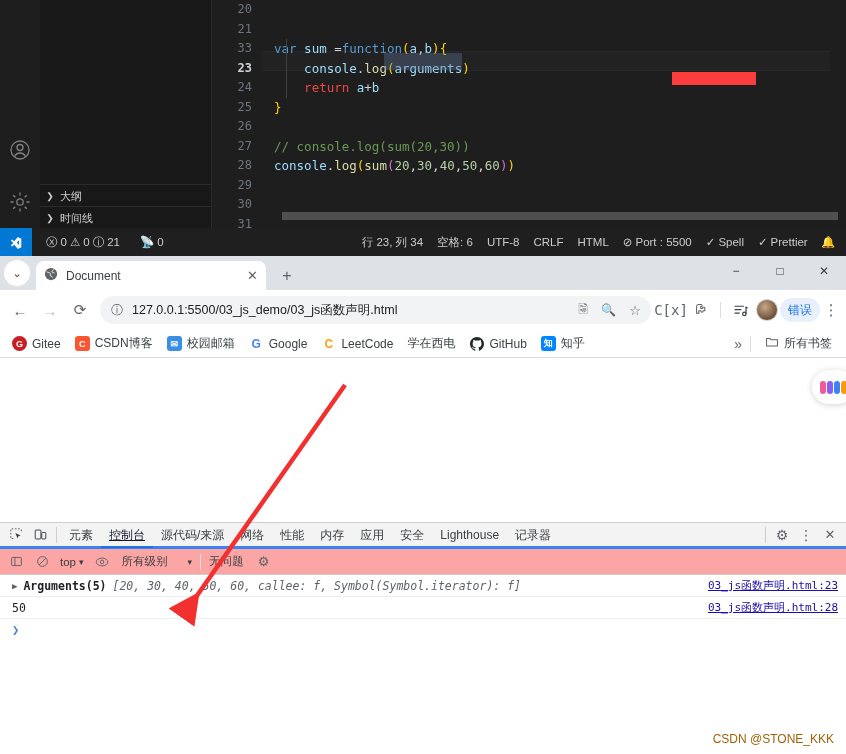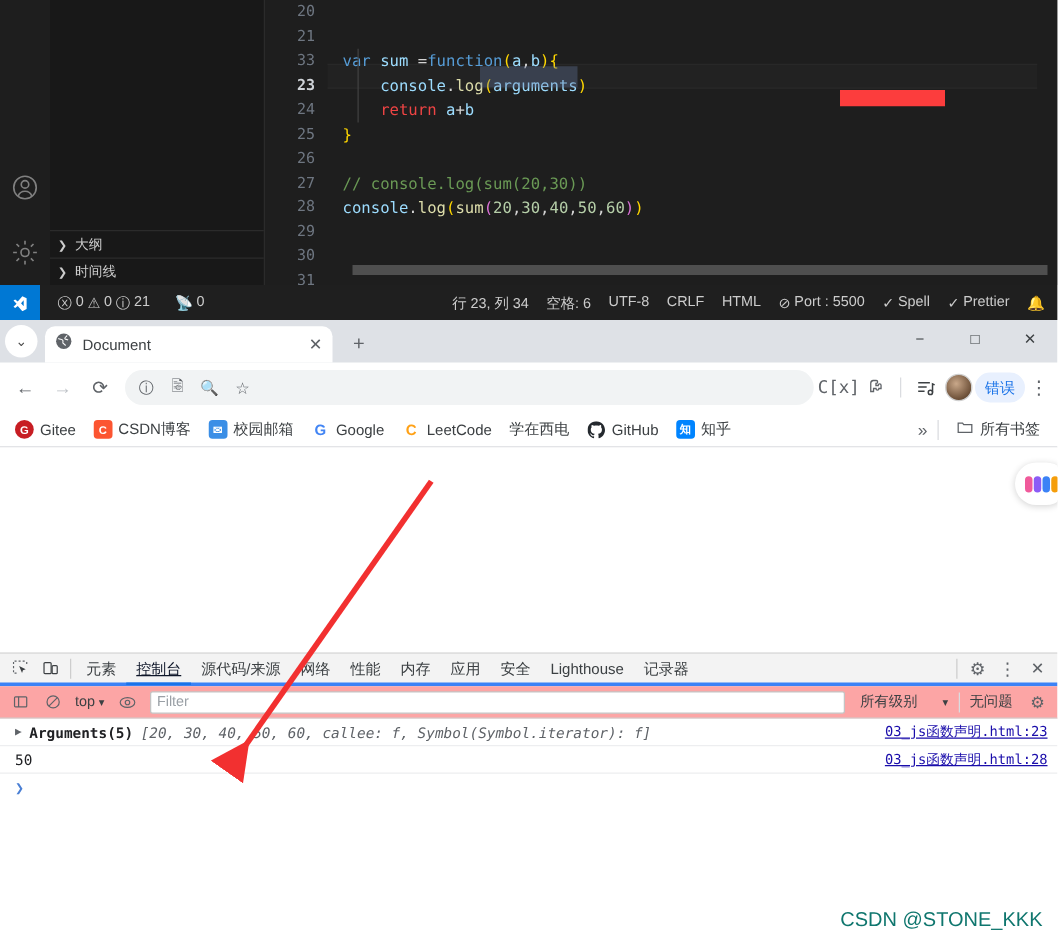--- a/index.html
+++ b/index.html
@@ -197,21 +197,21 @@
   .con-arrow { color:#5f6368; font-size:9px; margin-right:6px; }
   .obj-name { color:#202124; font-weight:bold; }
   .obj-preview { color:#5f6368; margin-left:6px; font-style:italic;}
   .con-link { position:absolute; right:8px; color:#1a0dab; text-decoration:underline; font-size:11px;}
   .con-prompt { color:#4a7fd4; font-size:12px; padding:4px 0 0 12px; }
 
   
   #annot { position:absolute; left:0; top:0; width:846px; height:754px; pointer-events:none; }
 
   #watermark {
-    position:absolute; right:12px; bottom:8px; color:#0f766e; font-size:16px;
+    position:absolute; right:12px; bottom:8px; color:#a16207; font-size:12px;
     font-family:"Liberation Sans", sans-serif;
   }
 </style>
 </head>
 <body>
 
 <div id="vscode">
 
   <div id="vs-activitybar">
     <div class="vs-act-icon" style="top:138px">
@@ -327,20 +327,21 @@
     <div class="wbtn" id="wmax">□</div>
     <div class="wbtn" id="wclose">✕</div>
   </div>
 
   <div id="toolbar">
     <div class="tb-icon">←</div>
     <div class="tb-icon" style="color:#bdc1c6">→</div>
     <div class="tb-icon">⟳</div>
     <div id="omnibox">
       <span class="tb-icon" style="width:18px;height:18px;font-size:12px">ⓘ</span>
+      <span id="omni-url">127.0.0.1:5500/03_js_demo/03_js函数声明.html</span>
       <span class="tb-icon" style="width:20px;height:20px;font-size:12px">🗟</span>
       <span class="tb-icon" style="width:20px;height:20px;font-size:12px">🔍</span>
       <span class="tb-icon" style="width:20px;height:20px;font-size:13px">☆</span>
     </div>
     <div class="tb-icon" style="font-size:14px;font-family:'DejaVu Sans Mono',monospace">C[x]</div>
     <div class="tb-icon">
       <svg viewBox="0 0 20 20" width="16" height="16" fill="none" stroke="#5f6368" stroke-width="1.3">
         <path d="M7 3h3a1.4 1.4 0 0 1 0 2.8h-.3V8H12v-.3a1.4 1.4 0 1 1 2.8 0V11h-2.2v.3a1.4 1.4 0 1 1-2.8 0V11H7.3v3H4.5V5.8A2.8 2.8 0 0 1 7 3z"></path>
       </svg>
     </div>
@@ -467,23 +468,20 @@
     <div id="ctx-select">
       <span>top</span>
       <span style="font-size:9px">▾</span>
     </div>
     <div class="dt-ico">
       <svg viewBox="0 0 18 18" width="14" height="14" fill="none" stroke="#5f6368" stroke-width="1.2">
         <ellipse cx="9" cy="9" rx="7.5" ry="5"></ellipse>
           <circle cx="9" cy="9" r="2.3"></circle>
         </svg>
     </div>
-    <div id="filter-input">
-      <span>Filter</span>
-    </div>
     <div class="fb-item">
       <span>所有级别</span>
       <span style="font-size:9px">▾</span>
     </div>
     <div class="bm-sep"></div>
     <div class="fb-item">无问题</div>
     <div class="dt-ico" style="font-size:13px">⚙</div>
   </div>
 
   <div id="console-body">

